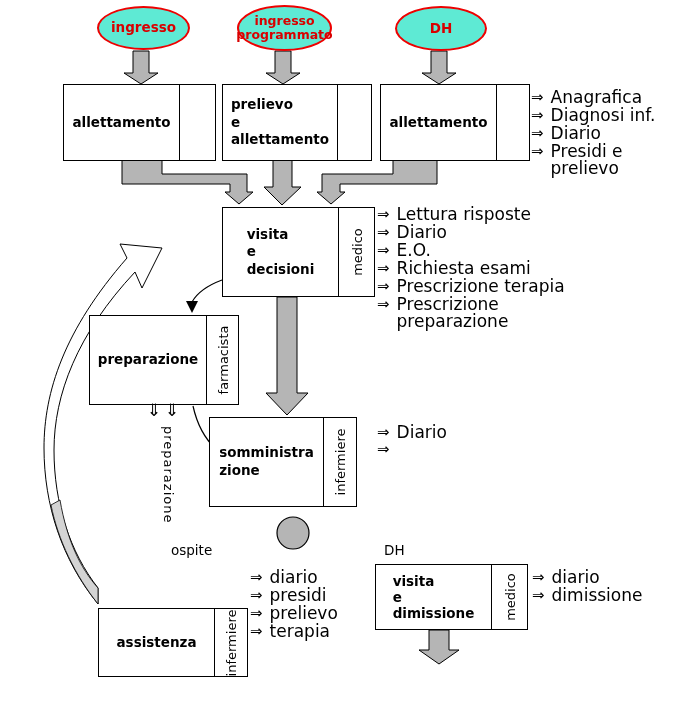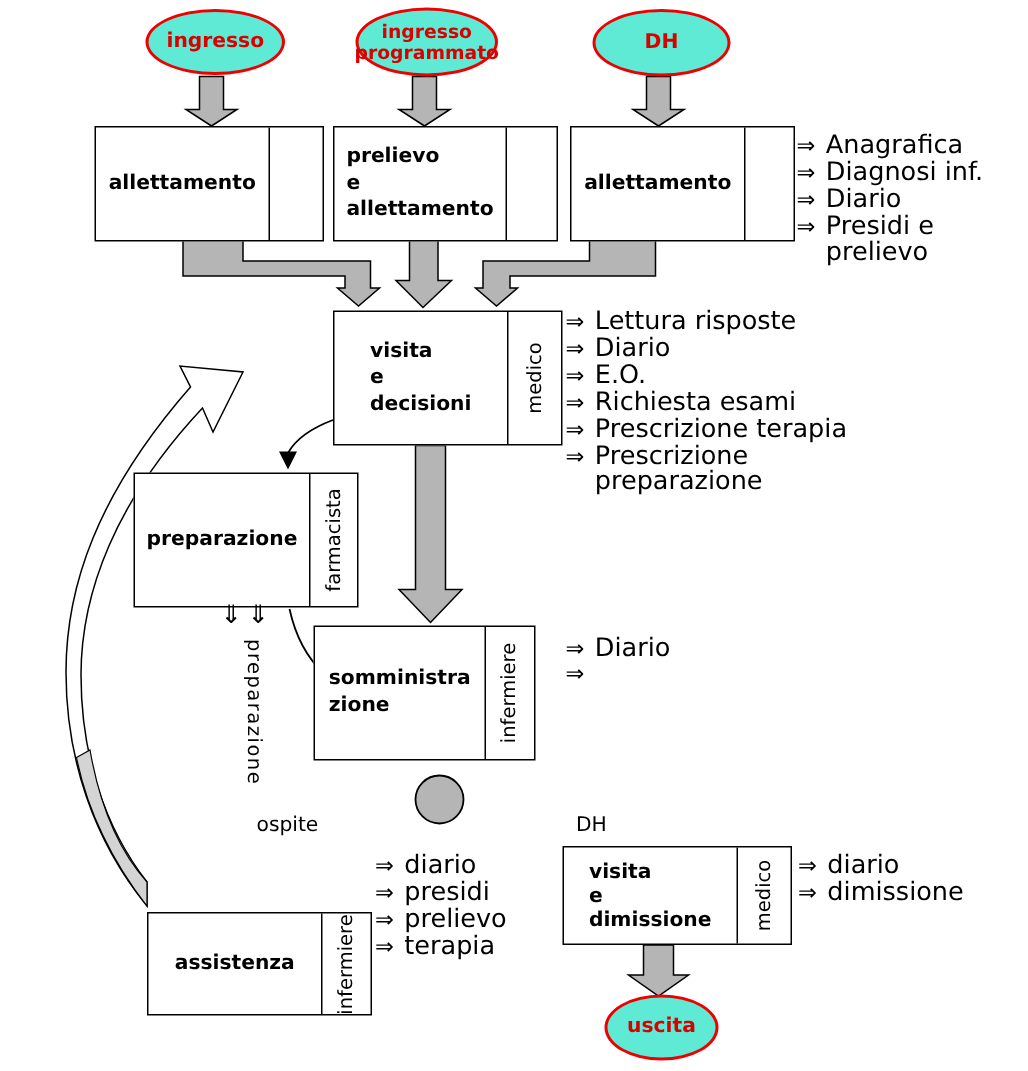--- a/index.html
+++ b/index.html
@@ -83,23 +83,20 @@
   <div class="abs term" style="left:97px;top:6px;width:93px;height:44px;">
     <span>ingresso</span>
   </div>
   <div class="abs term small" style="left:237px;top:5px;width:95px;height:46px;">
     <span>ingresso
 programmato</span>
   </div>
   <div class="abs term" style="left:395px;top:6px;width:92px;height:45px;">
     <span>DH</span>
   </div>
-  <div class="abs term" style="left:403px;top:663px;width:76px;height:44px;">
-    <span>uscita</span>
-  </div>
 
   <div class="abs process" style="left:63px;top:84px;width:153px;height:77px;">
     <div class="p-label">allettamento</div>
     <div class="p-role" style="width:35px;">
       <span class="vtext"></span>
     </div>
   </div>
   <div class="abs process" style="left:222px;top:84px;width:150px;height:77px;">
     <div class="p-label">prelievo
 e

